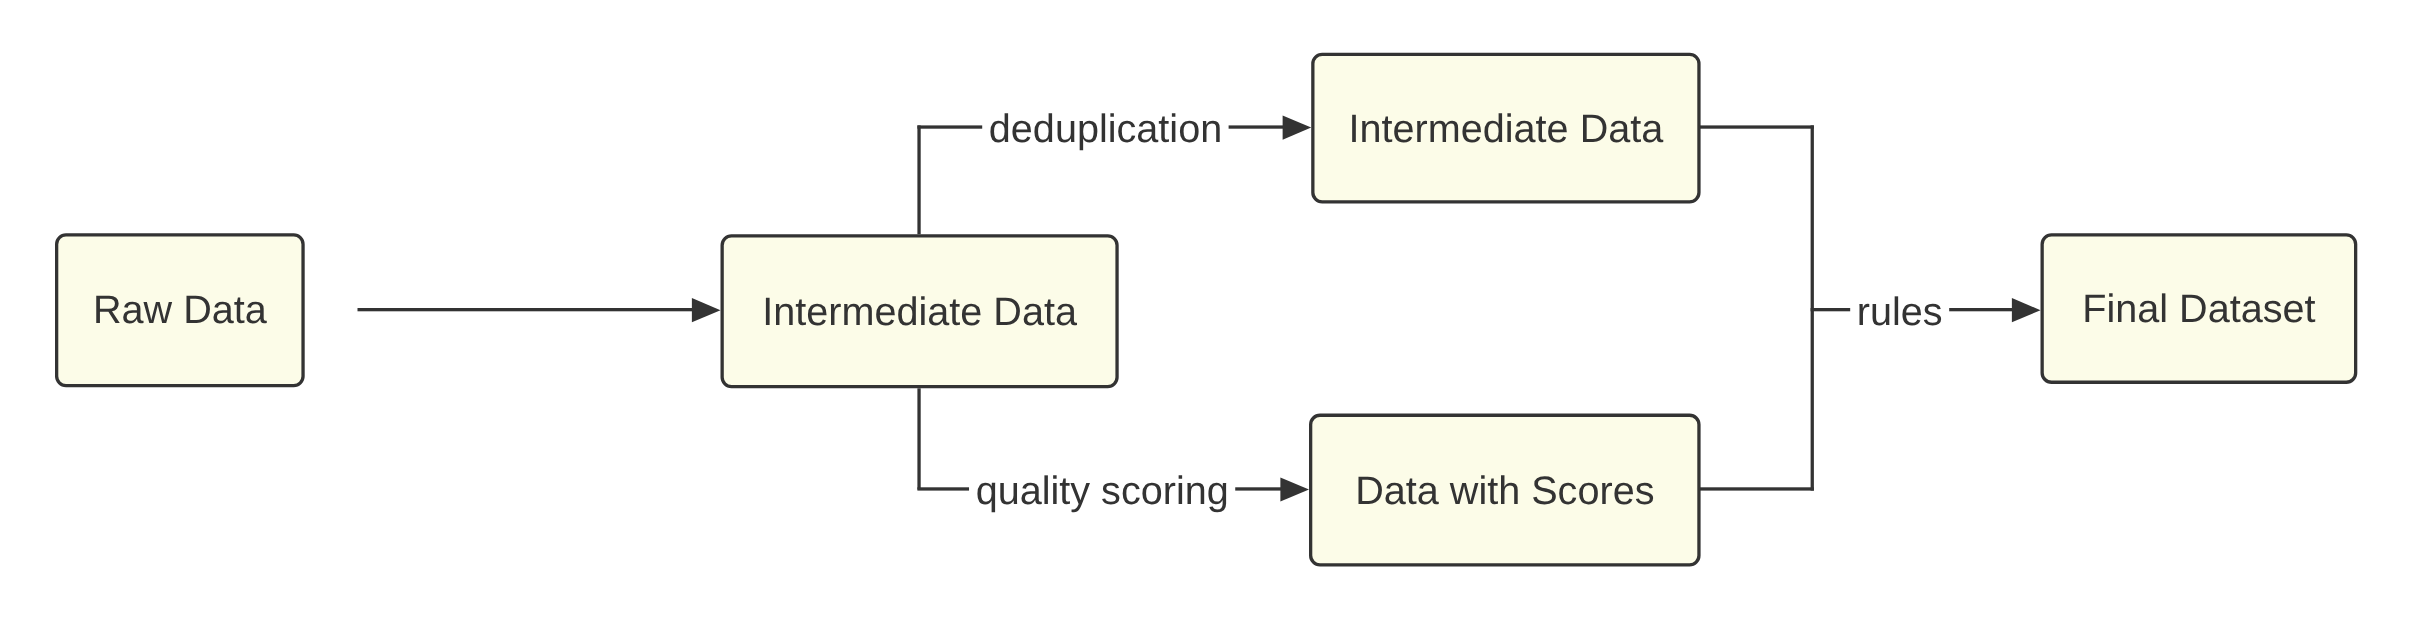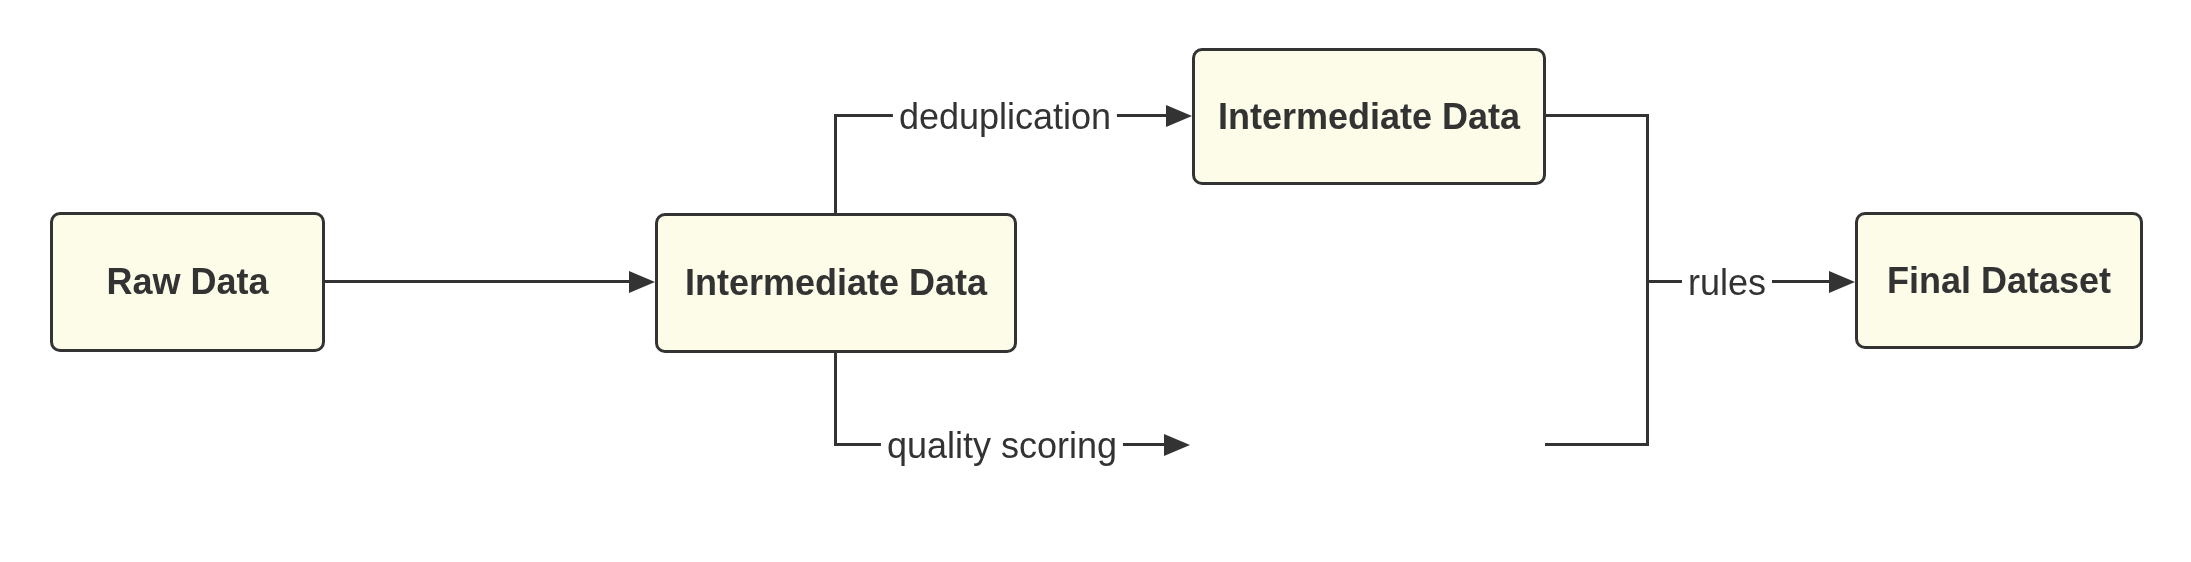--- a/index.html
+++ b/index.html
@@ -21,23 +21,22 @@
     box-sizing: border-box;
     background: #fcfce8;
     border: 3px solid #333333;
     border-radius: 10px;
     display: flex;
     align-items: center;
     justify-content: center;
     font-size: 36px;
     line-height: 1;
     white-space: nowrap;
-    font-weight: bold;
   }
-  .node-raw    { left: 50px;   top: 212px; width: 275px; height: 140px; }
+  .node-raw    { left: 50px;   top: 212px; width: 227px; height: 140px; }
   .node-mid    { left: 655px;  top: 213px; width: 362px; height: 140px; }
   .node-top    { left: 1192px; top: 48px;  width: 354px; height: 137px; }
   .node-scores { left: 1190px; top: 376px; width: 356px; height: 139px; }
   .node-final  { left: 1855px; top: 212px; width: 288px; height: 137px; }
 
   .line {
     position: absolute;
     background: #333333;
   }
   
@@ -110,17 +109,20 @@
 
   <div class="node node-raw">
     <span>Raw Data</span>
   </div>
   <div class="node node-mid">
     <span>Intermediate Data</span>
   </div>
   <div class="node node-top">
     <span>Intermediate Data</span>
   </div>
+  <div class="node node-scores">
+    <span>Data with Scores</span>
+  </div>
   <div class="node node-final">
     <span>Final Dataset</span>
   </div>
 
 </div>
 
 </body></html>

